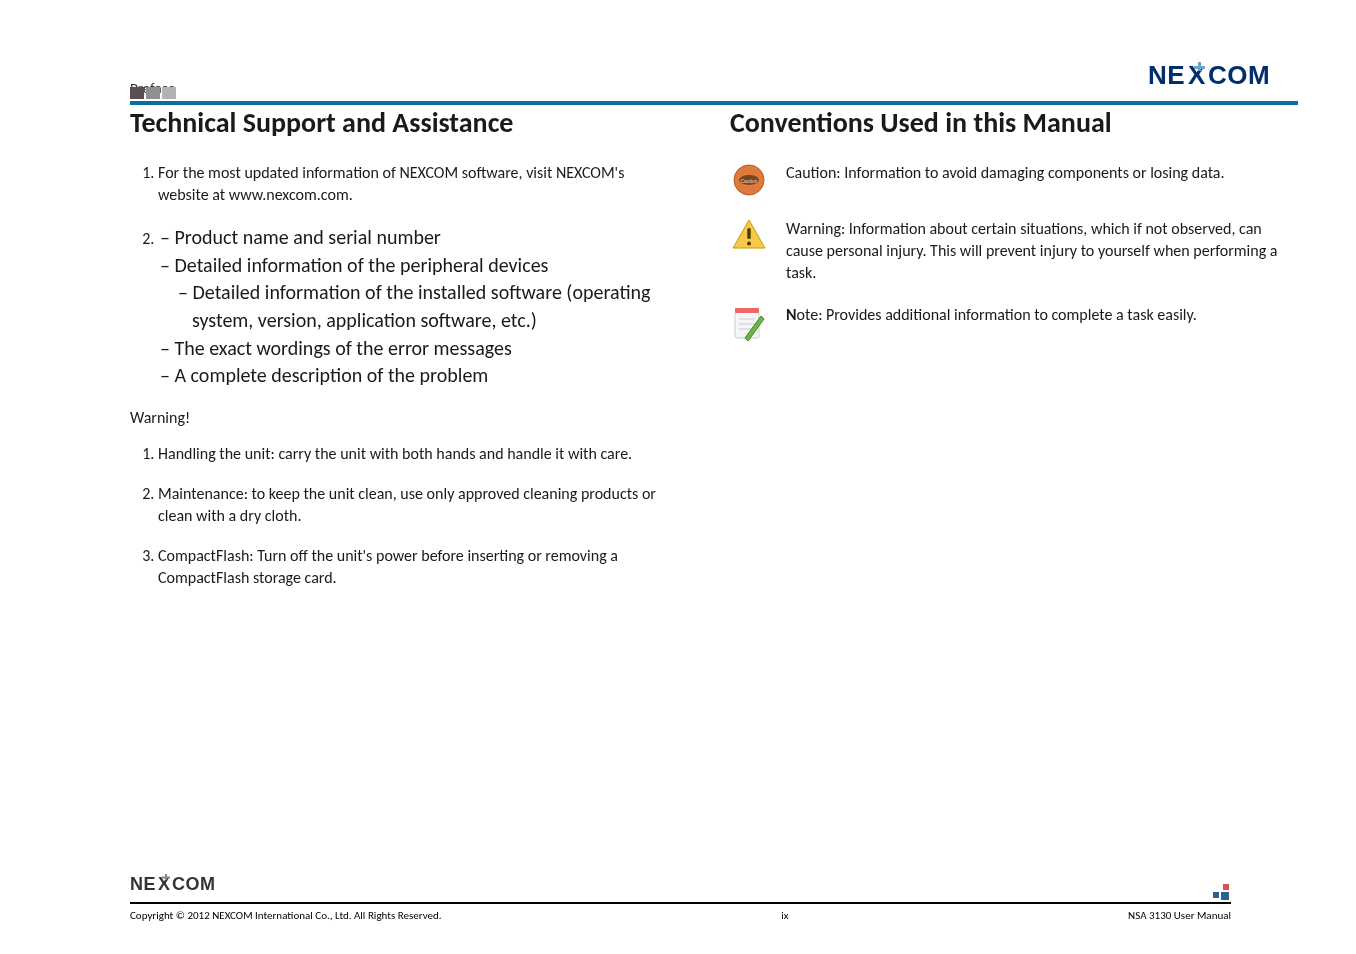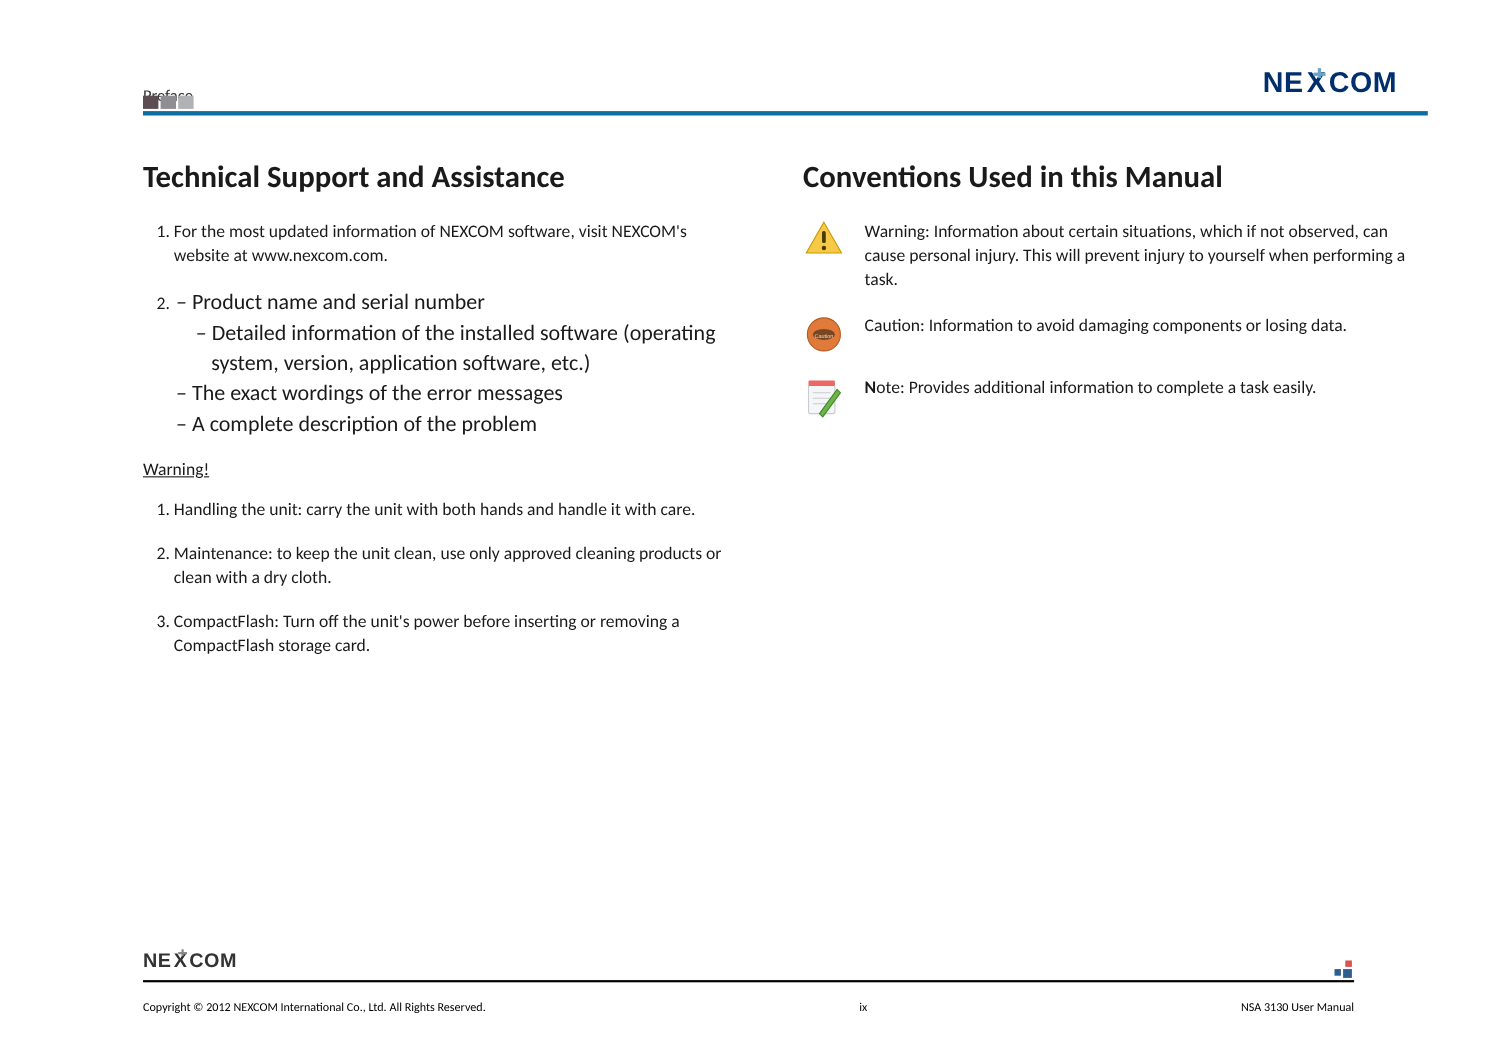--- a/index.html
+++ b/index.html
@@ -48,21 +48,20 @@
       gap: 2px;
     }
     .sq { width: 14px; height: 12px; }
     .sq1 { background: #5c4d52; }
     .sq2 { background: #8e8e93; }
     .sq3 { background: #b0b2b5; }
 
     .columns {
       display: flex;
       gap: 60px;
-      margin-top: 38px;
     }
     .col-left  { flex: 1 1 50%; max-width: 540px; }
     .col-right { flex: 1 1 50%; }
 
     h1.title {
       font-size: 28px;
       font-weight: 700;
       margin-bottom: 22px;
     }
 
@@ -78,21 +77,20 @@
       padding-left: 2px;
       font-size: 20px;
       line-height: 1.38;
     }
     .sub div { text-indent: -14px; padding-left: 14px; }
     .sub .wrap { text-indent: -14px; padding-left: 32px; }
 
     .warning-head {
       font-size: 16px;
       margin: 10px 0 16px 0;
-      text-decoration: underline;
     }
 
     .conv-item {
       display: flex;
       gap: 18px;
       margin-bottom: 20px;
       align-items: flex-start;
       font-size: 16px;
       line-height: 1.38;
     }
@@ -115,21 +113,21 @@
       height: 2px;
       background: #000;
       margin-top: 2px;
     }
     .footer-row {
       display: flex;
       justify-content: space-between;
       align-items: center;
       font-size: 11px;
       color: #000;
-      margin-top: 16px;
+      margin-top: 5px;
     }
     .logo-footer {
       font-size: 18px;
       font-weight: 800;
       color: #333;
       letter-spacing: 0.5px;
       font-family: Arial Black, Arial, sans-serif;
     }
     .corner-icon {
       position: absolute;
@@ -169,59 +167,60 @@
     <div class="col-left">
       <h1 class="title">Technical Support and Assistance</h1>
 
       <ol class="num">
         <li>
           <span>For the most updated information of NEXCOM software, visit NEXCOM's website at www.nexcom.com.</span>
         </li>
         <li>
           <div class="sub">
             <div>– Product name and serial number</div>
+            <div>– Detailed information of the peripheral devices</div>
             <div class="wrap">– Detailed information of the installed software (operating system, version, application software, etc.)</div>
             <div>– The exact wordings of the error messages</div>
             <div>– A complete description of the problem</div>
           </div>
         </li>
       </ol>
 
       <div class="warning-head">Warning!</div>
 
       <ol class="num">
         <li>Handling the unit: carry the unit with both hands and handle it with care.</li>
         <li>Maintenance: to keep the unit clean, use only approved cleaning products or clean with a dry cloth.</li>
         <li>CompactFlash: Turn off the unit's power before inserting or removing a CompactFlash storage card.</li>
       </ol>
     </div>
 
     <div class="col-right">
       <h1 class="title">Conventions Used in this Manual</h1>
+
+      <div class="conv-item">
+        <div class="icon-box">
+          <svg width="36" height="36" viewBox="0 0 36 36">
+            <circle cx="18" cy="18" r="15" fill="#e07a3a" stroke="#b25a20" stroke-width="1"></circle>
+            <ellipse cx="18" cy="18" rx="10" ry="5" fill="#7a4621"></ellipse>
+            <text x="18" y="21" font-size="5" fill="#f5d6b8" text-anchor="middle" font-family="Arial">Caution</text>
+          </svg>
+        </div>
+        <div class="text">Caution: Information to avoid damaging components or losing data.</div>
+      </div>
 
       <div class="conv-item">
         <div class="icon-box">
           <svg width="36" height="34" viewBox="0 0 36 34">
             <polygon points="18,2 34,30 2,30" fill="#f7c948" stroke="#c99a00" stroke-width="1"></polygon>
             <rect x="16.3" y="10" width="3.4" height="11" rx="1.5" fill="#4a3a00"></rect>
             <circle cx="18" cy="25.5" r="2" fill="#4a3a00"></circle>
           </svg>
         </div>
         <div class="text">Warning: Information about certain situations, which if not observed, can cause personal injury. This will prevent injury to yourself when performing a task.</div>
-      </div>
-
-      <div class="conv-item">
-        <div class="icon-box">
-          <svg width="36" height="36" viewBox="0 0 36 36">
-            <circle cx="18" cy="18" r="15" fill="#e07a3a" stroke="#b25a20" stroke-width="1"></circle>
-            <ellipse cx="18" cy="18" rx="10" ry="5" fill="#7a4621"></ellipse>
-            <text x="18" y="21" font-size="5" fill="#f5d6b8" text-anchor="middle" font-family="Arial">Caution</text>
-          </svg>
-        </div>
-        <div class="text">Caution: Information to avoid damaging components or losing data.</div>
       </div>
 
       <div class="conv-item">
         <div class="icon-box">
           <svg width="36" height="38" viewBox="0 0 36 38">
             <rect x="4" y="8" width="24" height="26" rx="2" fill="#f5f6f8" stroke="#c9cbd0"></rect>
             <rect x="4" y="4" width="24" height="5" fill="#e66" rx="1"></rect>
             <line x1="8" y1="15" x2="24" y2="15" stroke="#c9cbd0"></line>
             <line x1="8" y1="20" x2="24" y2="20" stroke="#c9cbd0"></line>
             <line x1="8" y1="25" x2="24" y2="25" stroke="#c9cbd0"></line>

